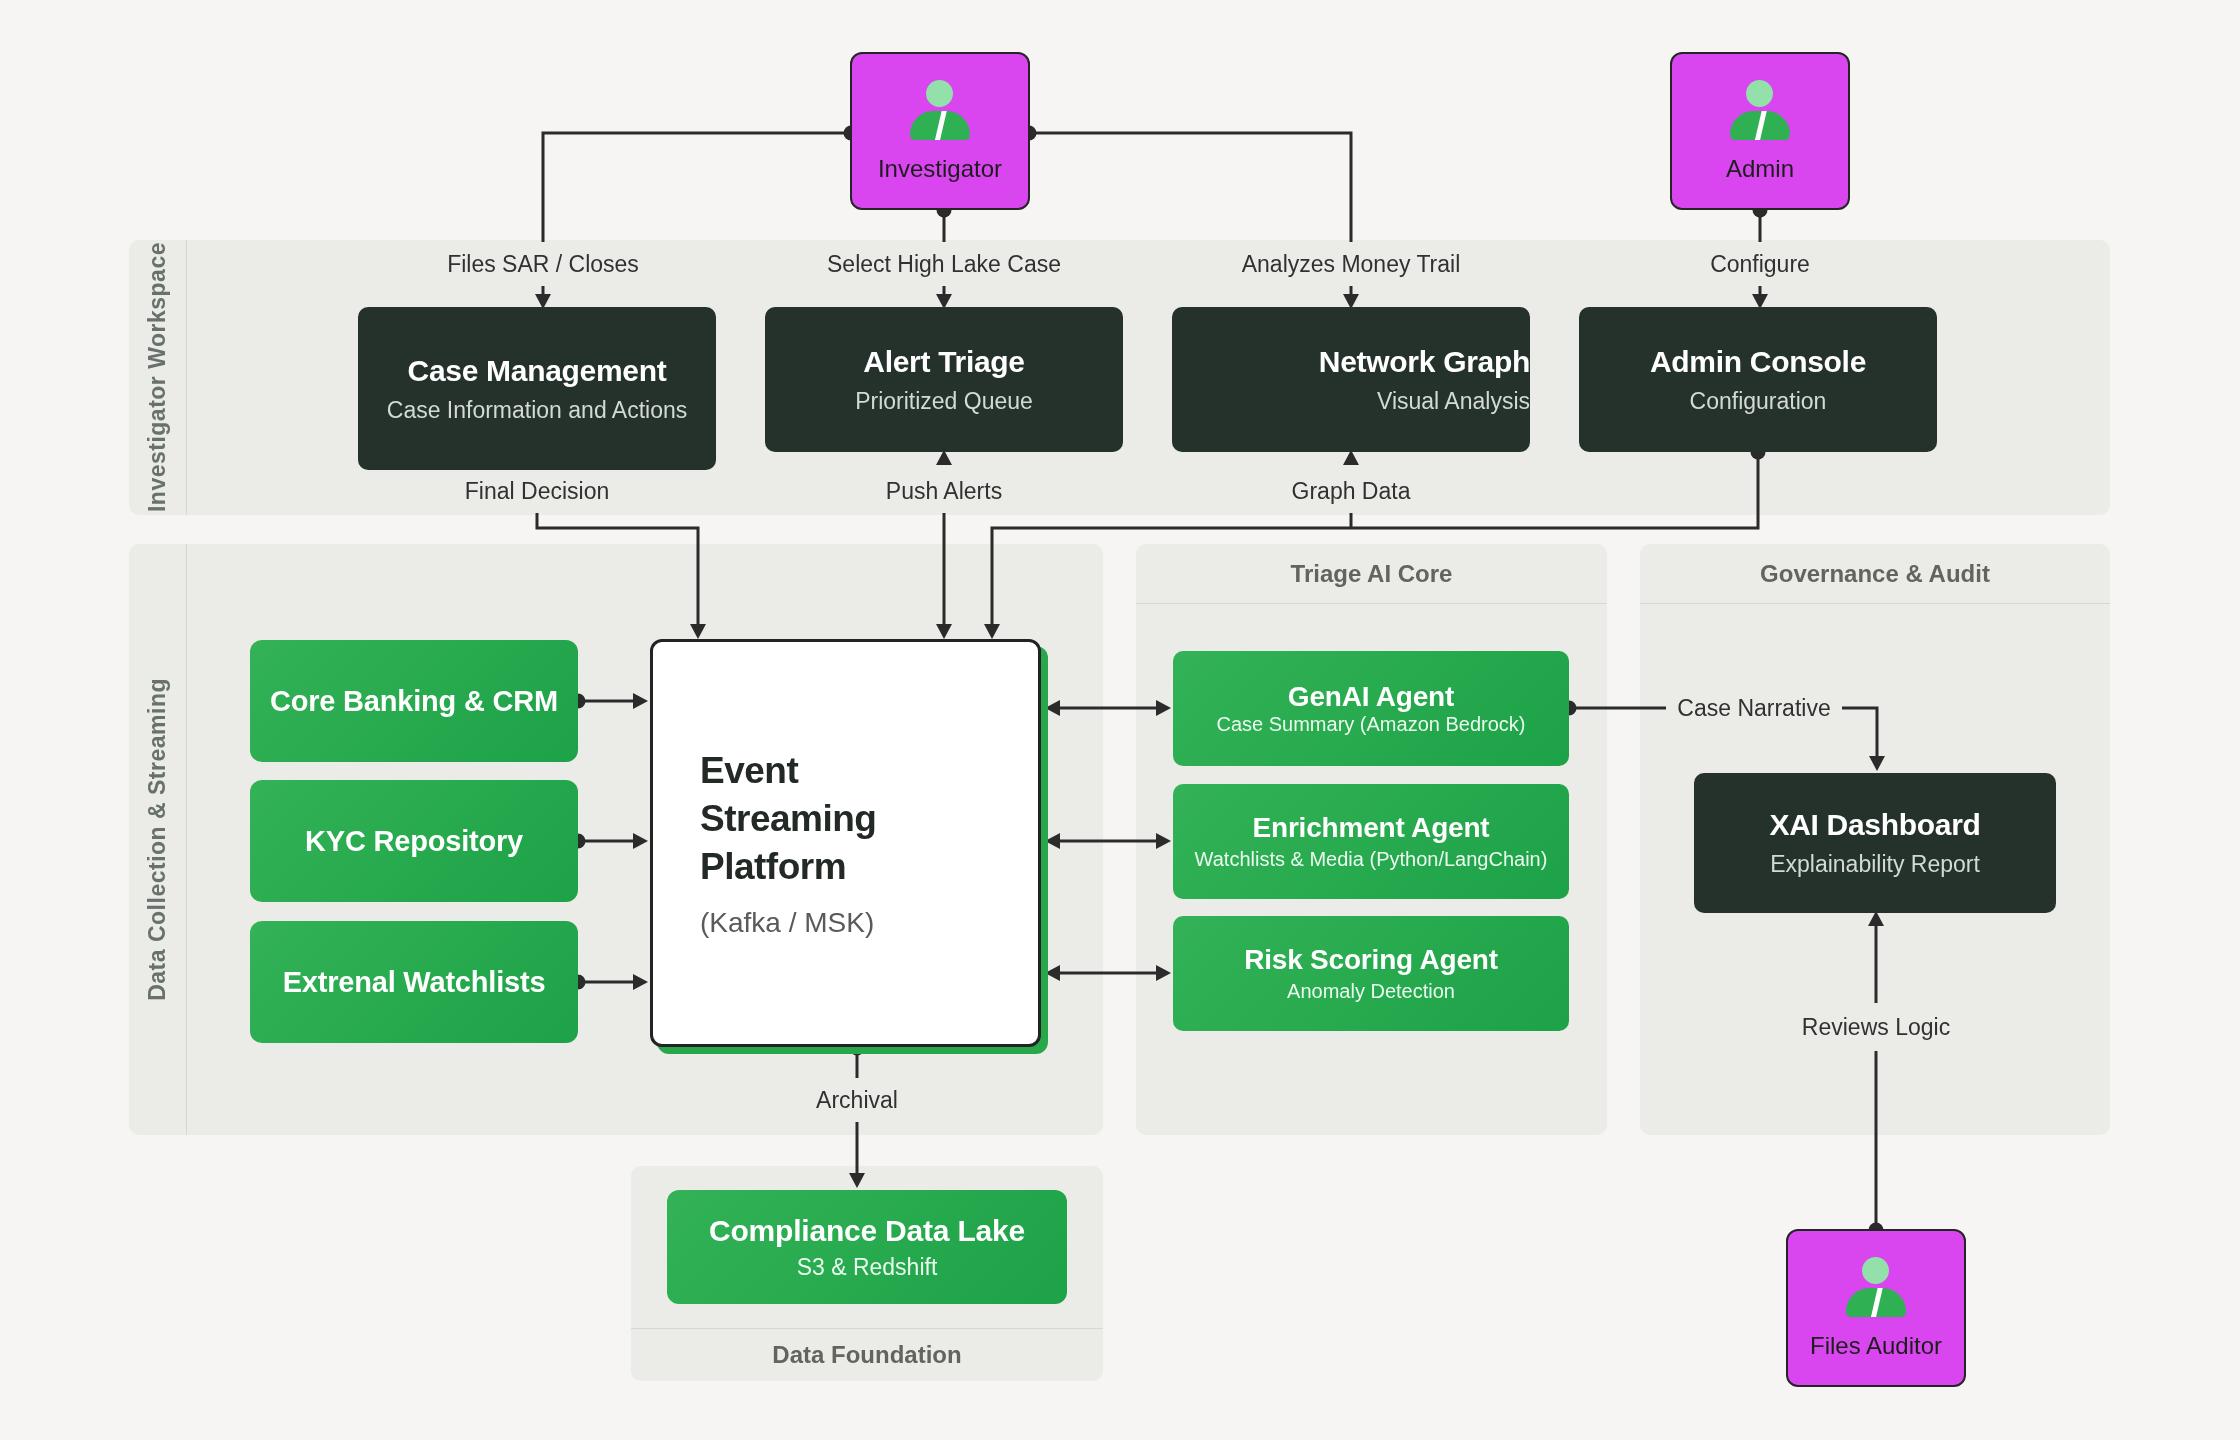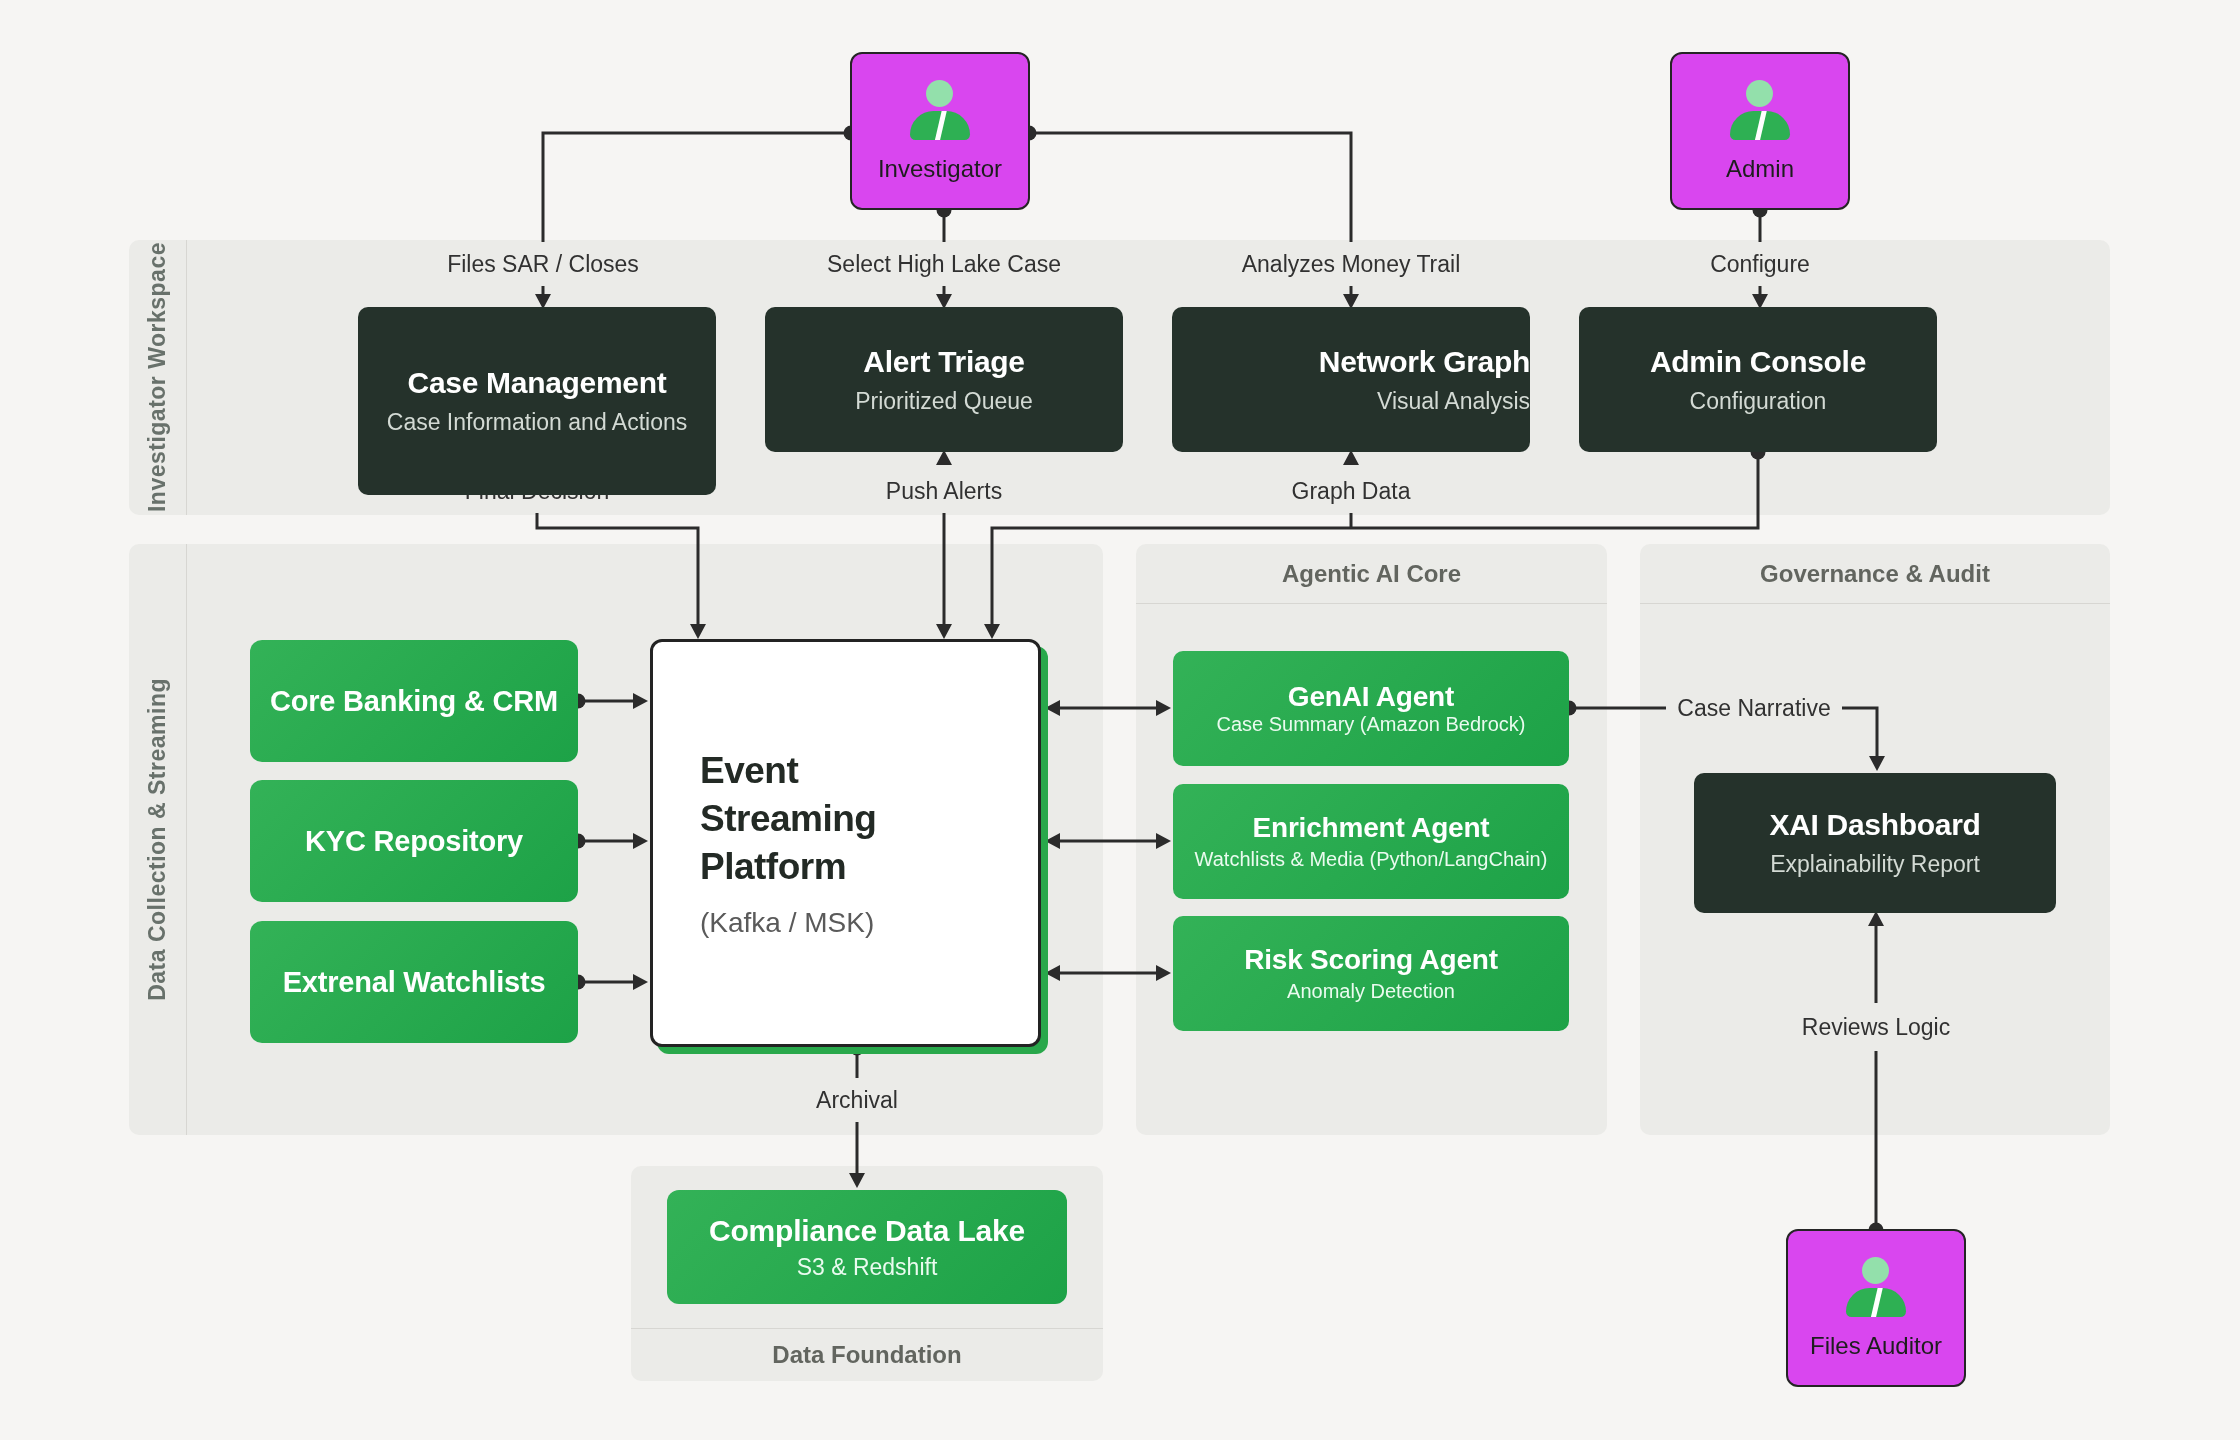--- a/index.html
+++ b/index.html
@@ -60,21 +60,21 @@
     </div>
   </div>
 
   <div class="lane" style="left:129px;top:544px;width:974px;height:591px;">
     <div class="lane-strip">
       <span>Data Collection &amp; Streaming</span>
     </div>
   </div>
 
   <div class="lane" style="left:1136px;top:544px;width:471px;height:591px;">
-    <div class="lane-header">Agentic AI Core</div>
+    <div class="lane-header">Triage AI Core</div>
   </div>
 
   <div class="lane" style="left:1640px;top:544px;width:470px;height:591px;">
     <div class="lane-header">Governance &amp; Audit</div>
   </div>
 
   <div class="lane" style="left:631px;top:1166px;width:472px;height:215px;">
     <div class="lane-footer">Data Foundation</div>
   </div>
 
@@ -162,21 +162,21 @@
   <div class="node actor" style="left:1786px;top:1229px;width:180px;height:158px;">
     <div class="person">
       <div class="p-head"></div>
         <div class="p-body">
           <div class="p-gap"></div>
         </div>
     </div>
     <div class="alabel">Files Auditor</div>
   </div>
 
-  <div class="node dark" style="left:358px;top:307px;width:358px;height:188px;">
+  <div class="node dark" style="left:358px;top:307px;width:358px;height:163px;">
     <div class="title">Case Management</div>
     <div class="subtitle">Case Information and Actions</div>
   </div>
   <div class="node dark" style="left:765px;top:307px;width:358px;height:145px;">
     <div class="title">Alert Triage</div>
     <div class="subtitle">Prioritized Queue</div>
   </div>
   <div class="node dark" style="left:1172px;top:307px;width:358px;height:145px;align-items:flex-end;">
     <div class="title">Network Graph</div>
     <div class="subtitle">Visual Analysis</div>

